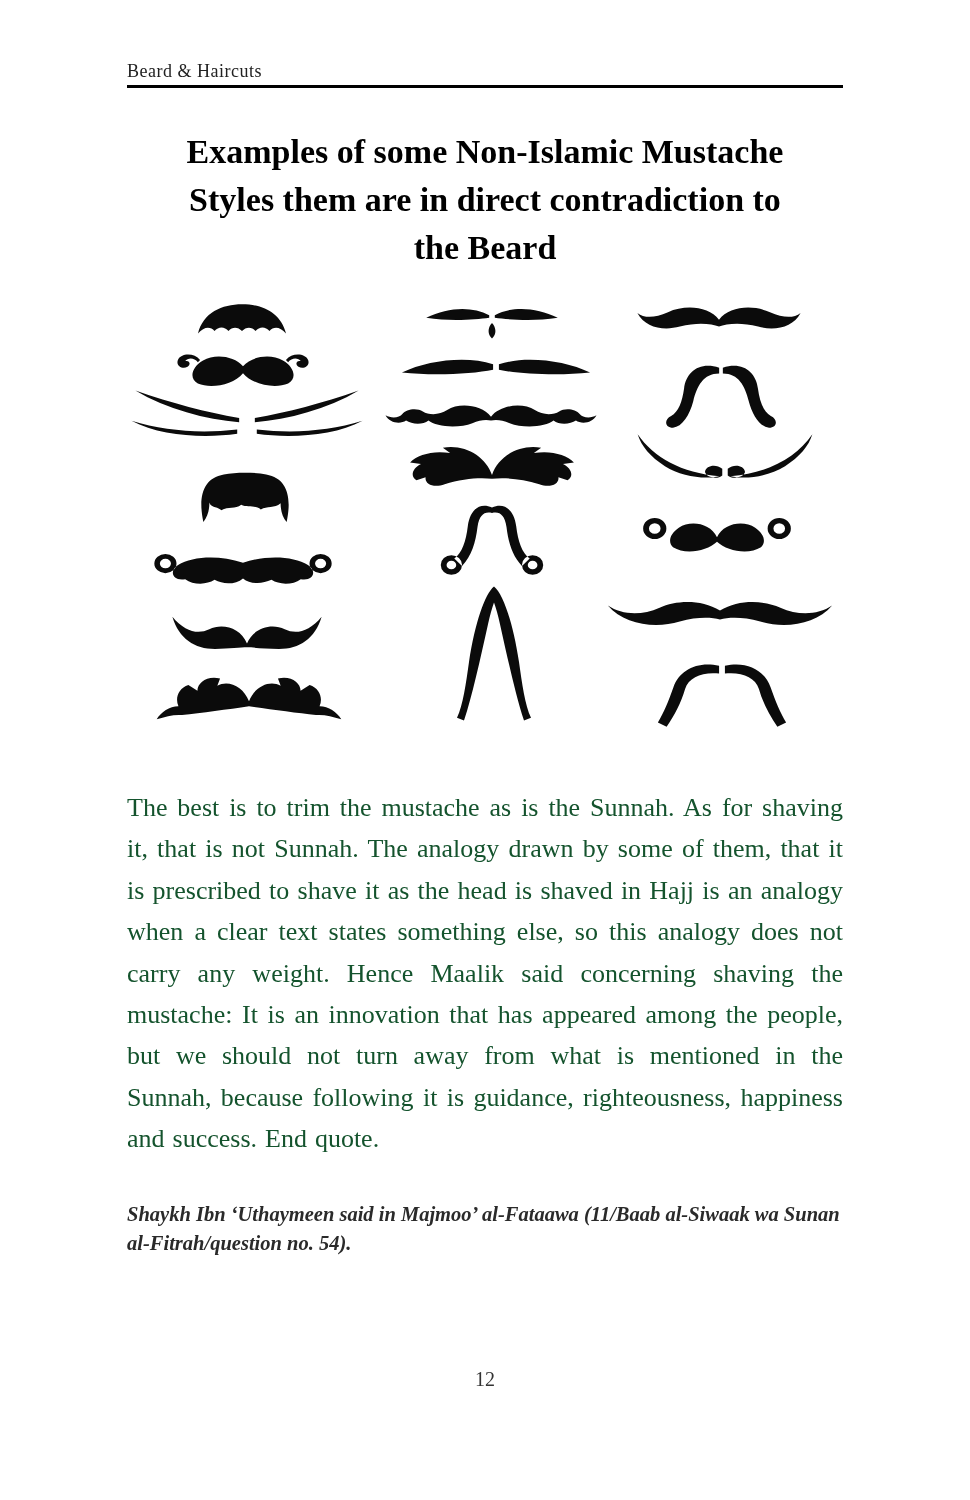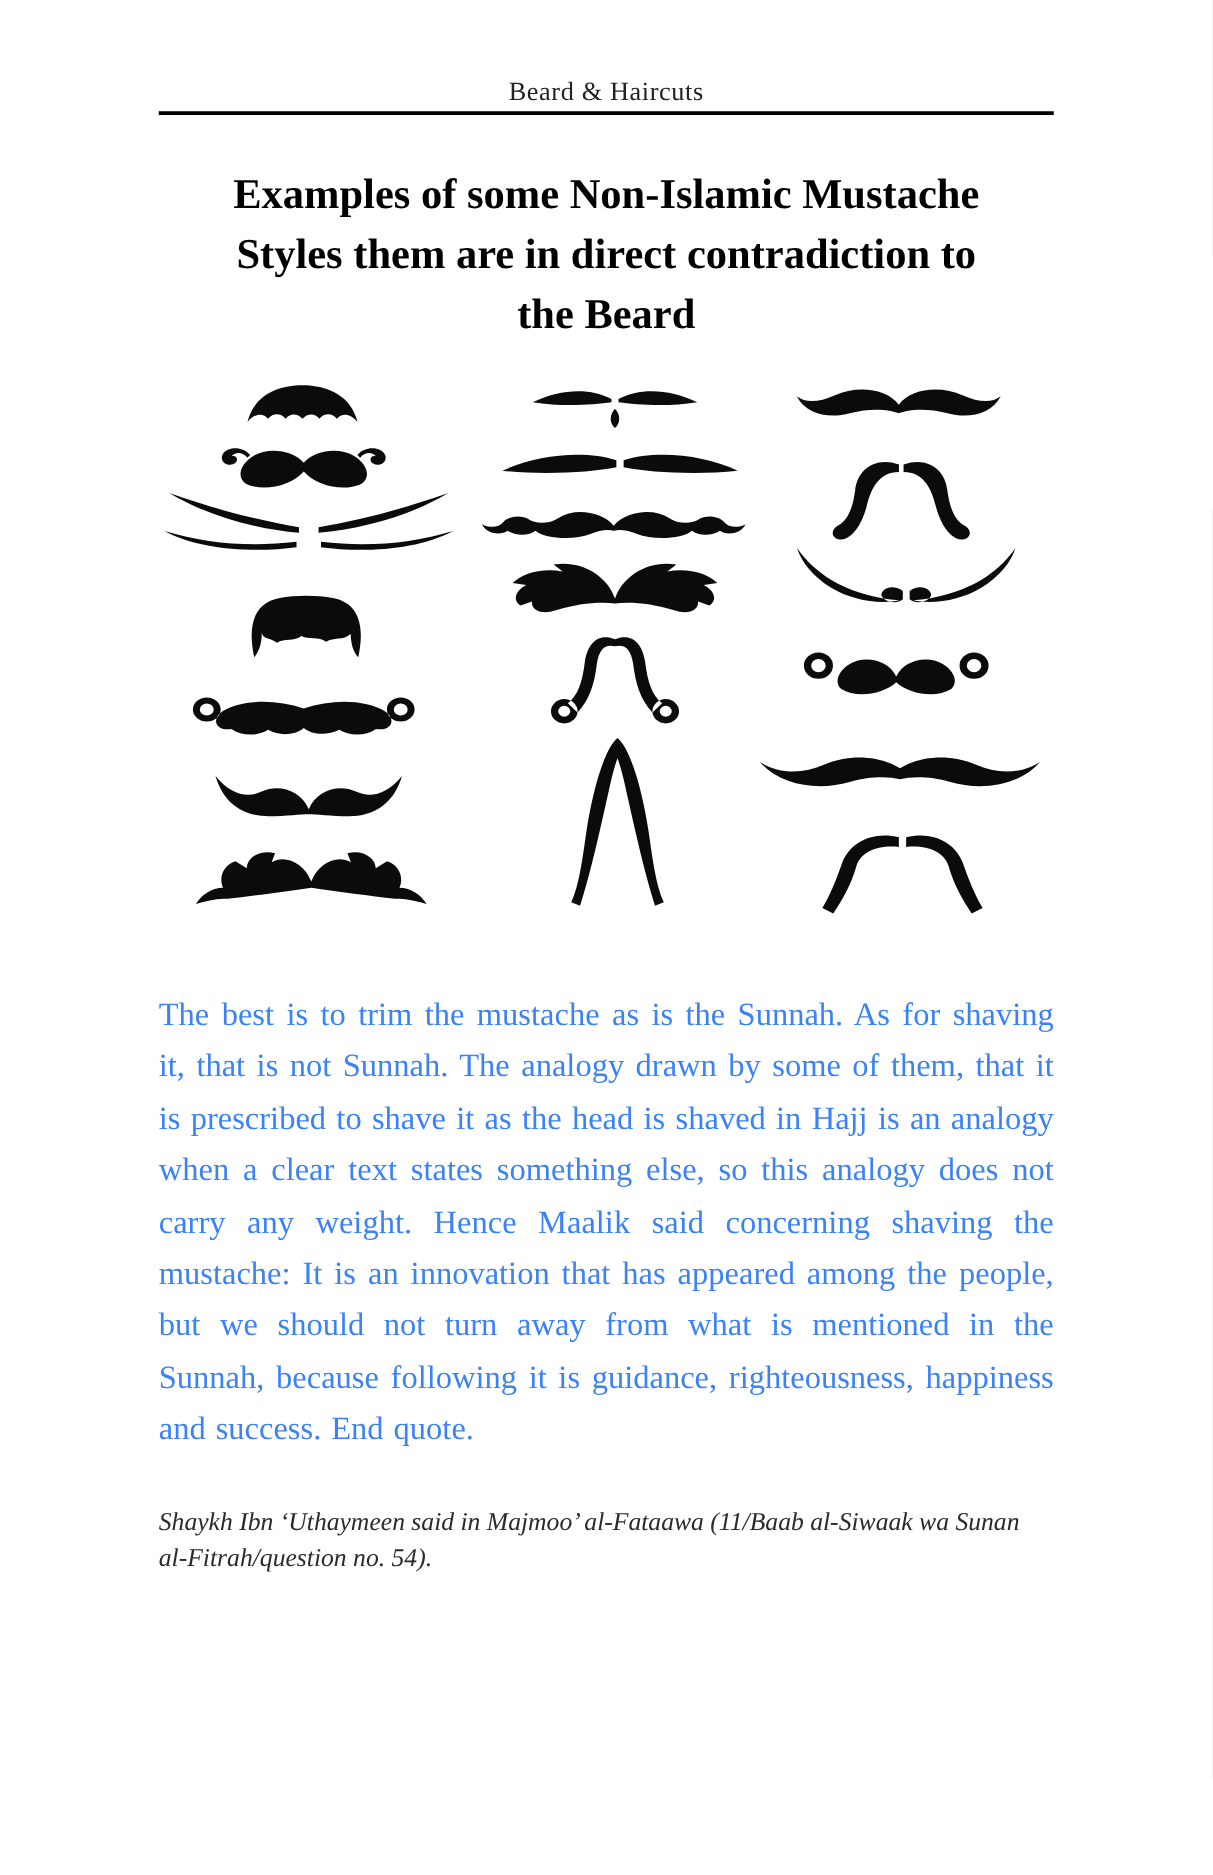--- a/index.html
+++ b/index.html
@@ -3,39 +3,39 @@
 <meta charset="utf-8">
 <style>
   html,body{margin:0;padding:0;background:#e8e8e8;}
   .page{
     position:relative; width:970px; height:1500px; margin:0 auto;
     background:#ffffff; overflow:hidden;
     font-family:"Liberation Serif", serif; color:#1a1a1a;
   }
   .content{position:absolute; left:127px; top:0; width:716px;}
   .running-head{
-    padding-top:61px; text-align:center;
-    font-size:21px; letter-spacing:.5px; color:#222;
+    padding-top:61px; text-align:left;
+    font-size:18px; letter-spacing:.5px; color:#222;
   }
   .head-rule{border:none; border-top:3px solid #000; margin:3px 0 0 0;}
   .page-title{
     margin:40px 0 0 0; text-align:center;
     font-size:34px; line-height:48px; font-weight:700; color:#000;
   }
   .page-title span{display:block;}
   .figure{position:relative; margin-top:23px; height:450px;}
   .stache{position:absolute; transform:translate(-50%,-50%);}
   .stache svg{display:block;}
   .body-par{
     margin:42px 0 0 0; text-align:justify;
-    font-size:26px; line-height:41.4px; word-spacing:1.5px; color:#3b82f6;
+    font-size:26px; line-height:41.4px; word-spacing:1.5px; color:#14532d;
   }
   .citation{
     margin:40px 0 0 0; font-style:italic;
-    font-size:20.5px; line-height:29px; color:#2a2a2a;
+    font-size:20.5px; line-height:29px; color:#2a2a2a;font-weight:bold;
   }
   .page-number{
     position:absolute; top:1368px; left:0; width:100%;
     text-align:center; font-size:20px; color:#333;
   }
 </style>
 </head>
 <body>
 
 <div class="page">
@@ -146,13 +146,14 @@
             <path d="M67,8 C45,2 26,13 20,33 C15,49 10,63 4,74 L13,79 C21,66 28,51 32,35 C36,21 50,15 67,17 Z M73,8 C95,2 114,13 120,33 C125,49 130,63 136,74 L127,79 C119,66 112,51 108,35 C104,21 90,15 73,17 Z" fill="#0b0b0b" fill-rule="evenodd"></path>
           </svg>
         </div>
       </div>
 
     <p class="body-par">The best is to trim the mustache as is the Sunnah. As for shaving it, that is not Sunnah. The analogy drawn by some of them, that it is prescribed to shave it as the head is shaved in Hajj is an analogy when a clear text states something else, so this analogy does not carry any weight. Hence Maalik said concerning shaving the mustache: It is an innovation that has appeared among the people, but we should not turn away from what is mentioned in the Sunnah, because following it is guidance, righteousness, happiness and success. End quote.</p>
 
     <p class="citation">Shaykh Ibn ‘Uthaymeen said in Majmoo’ al-Fataawa (11/Baab al-Siwaak wa Sunan al-Fitrah/question no. 54).</p>
   </div>
 
+  <div class="page-number">12</div>
 </div>
 
 </body></html>

